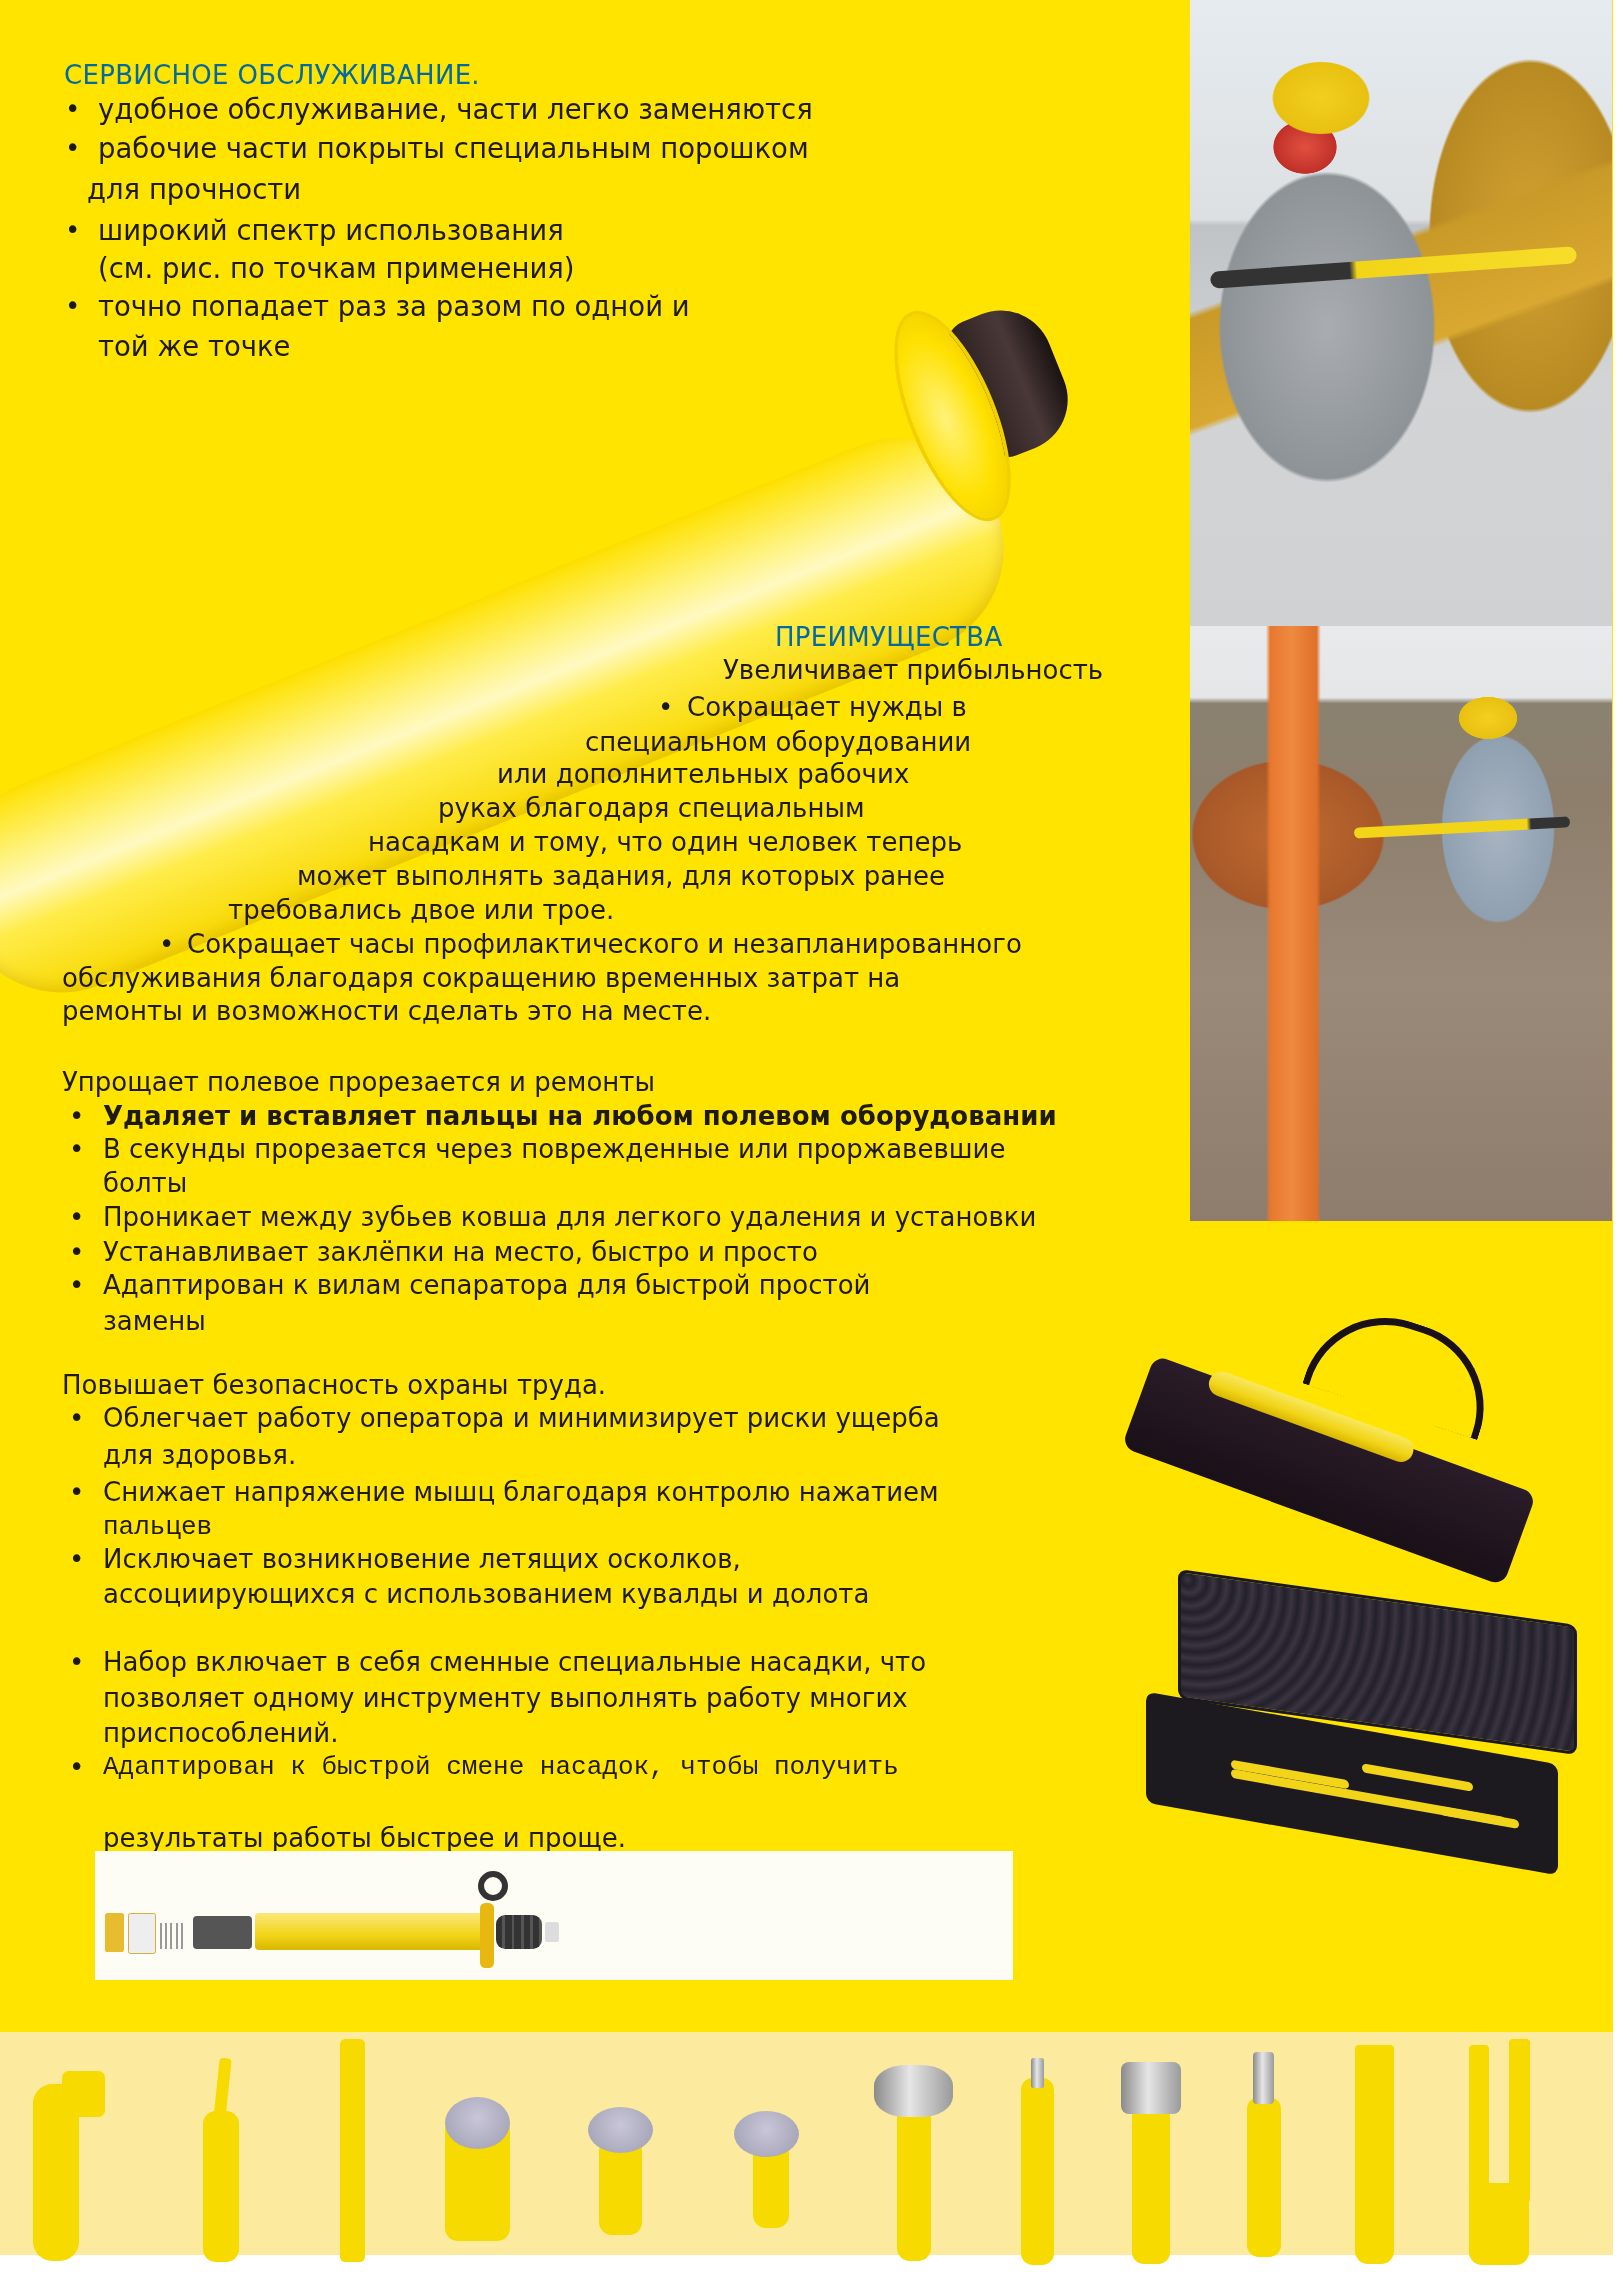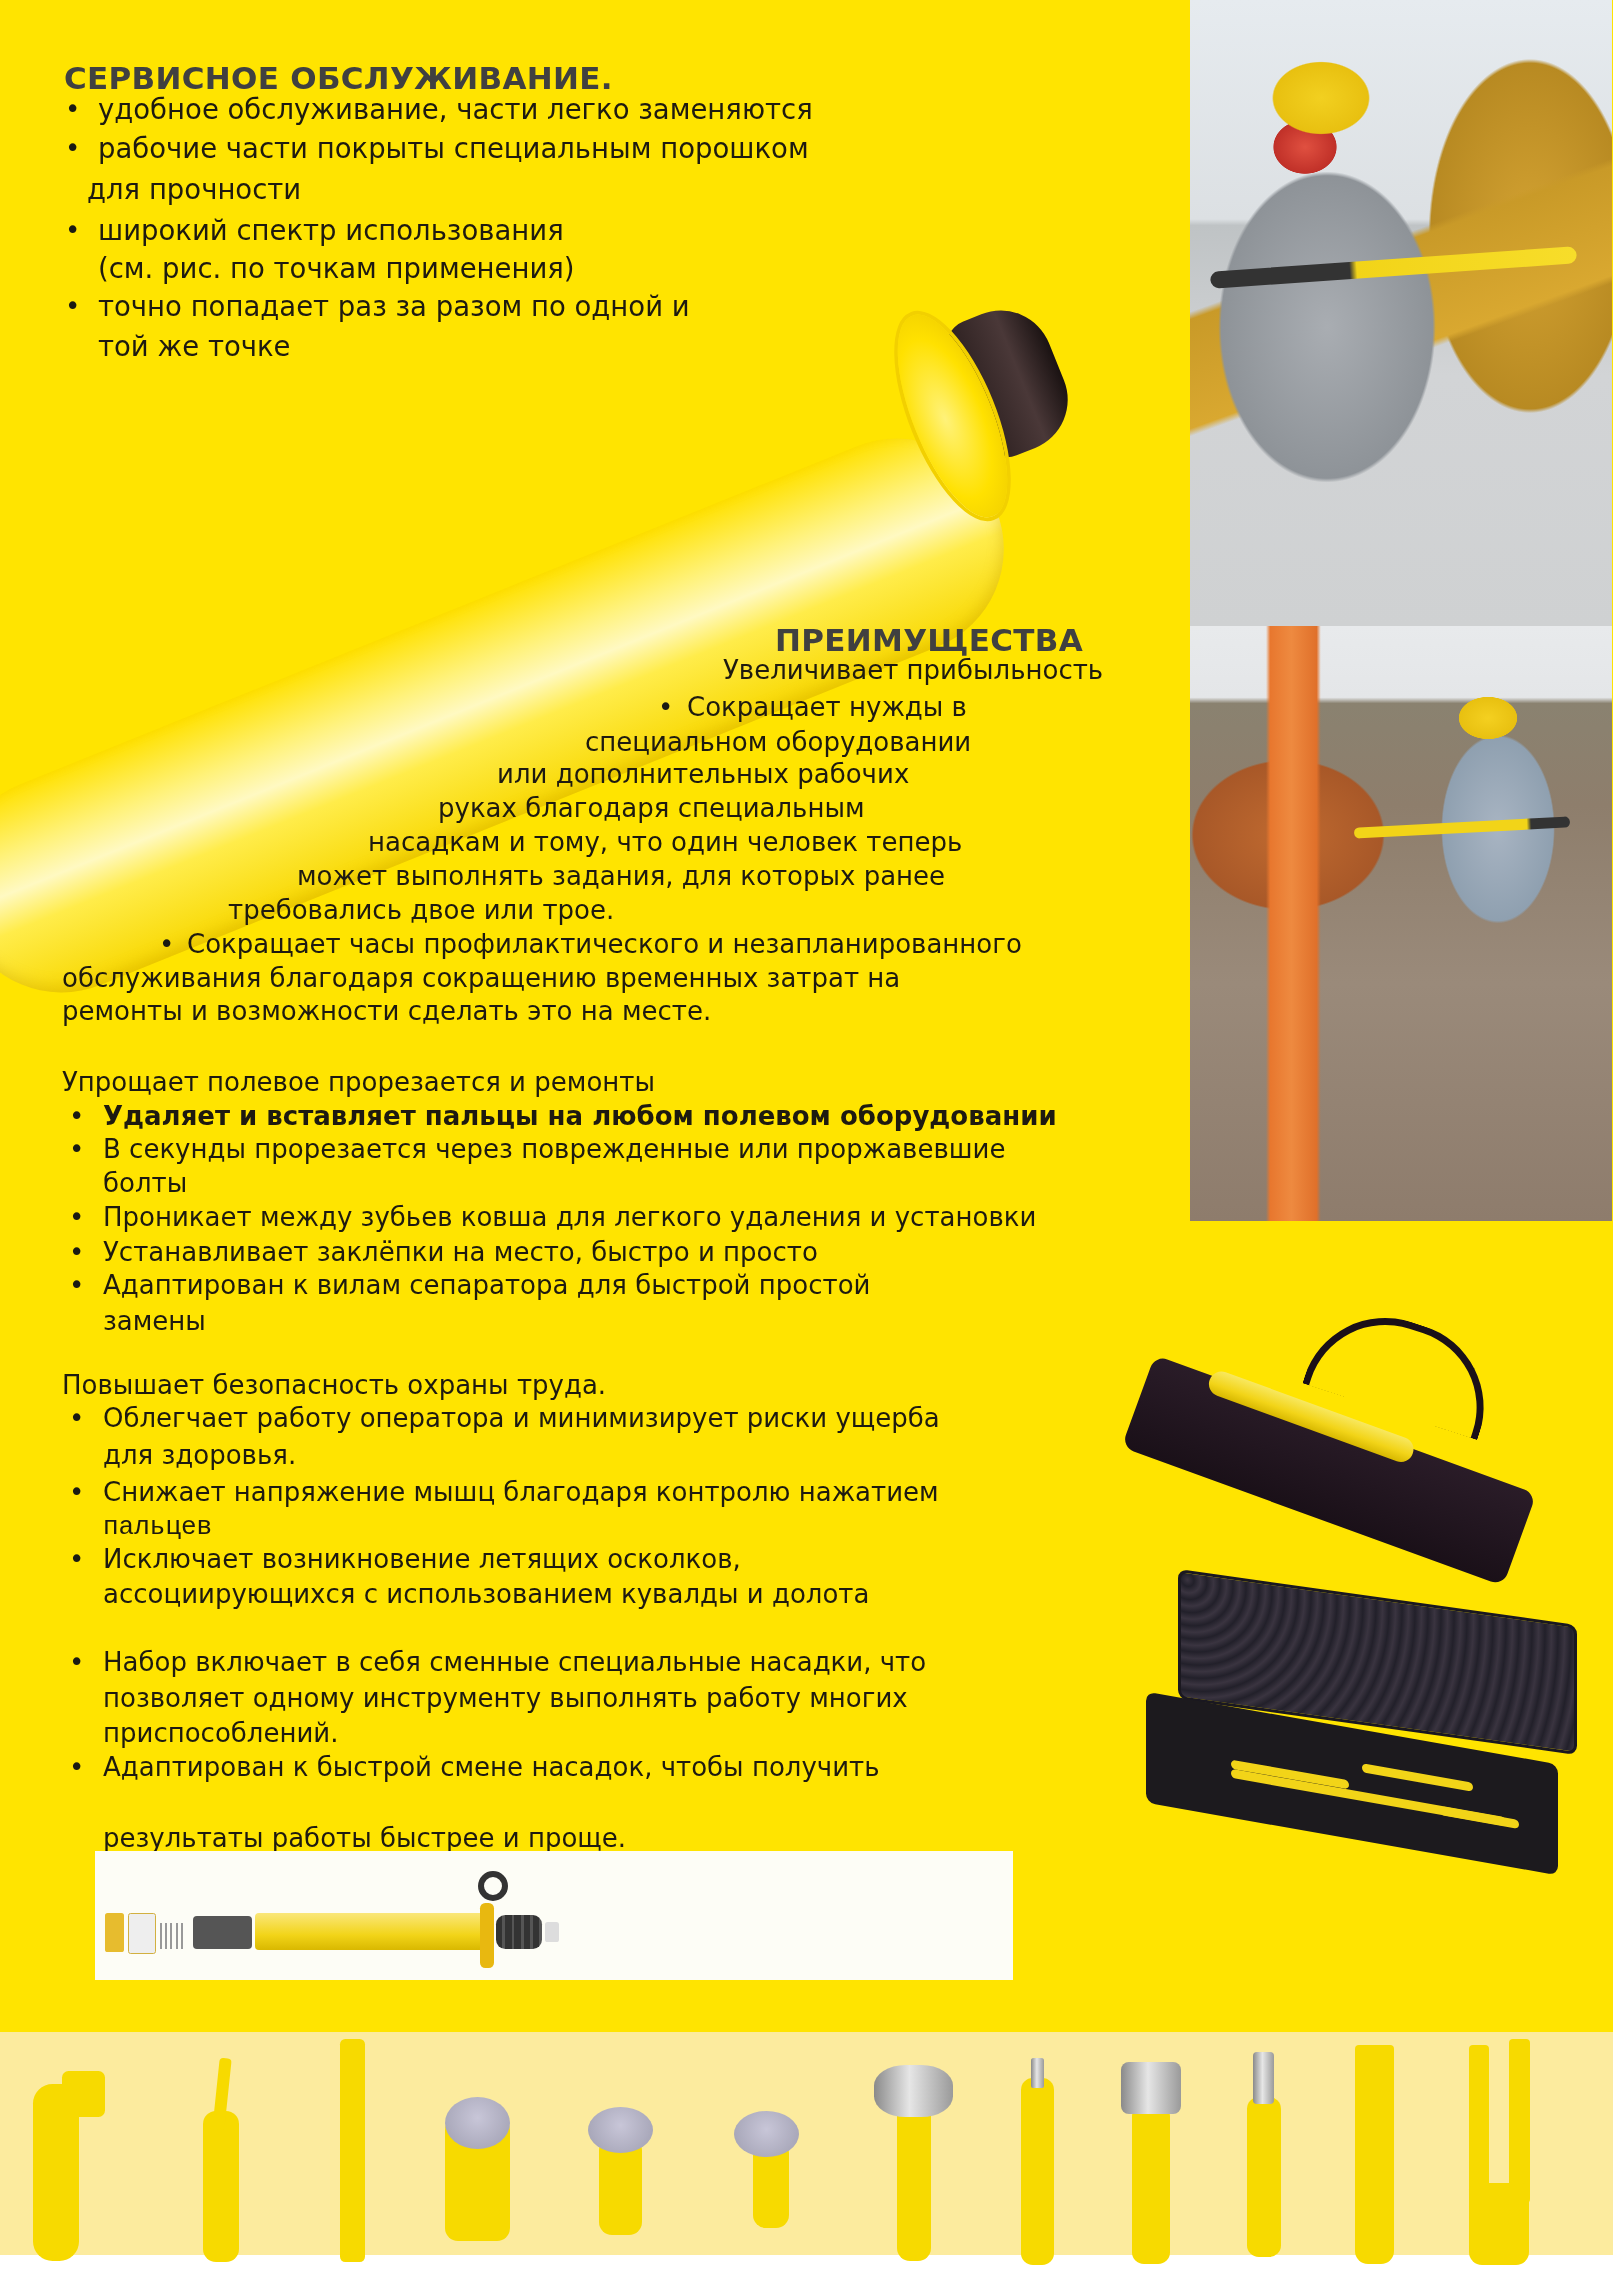--- a/index.html
+++ b/index.html
@@ -29,21 +29,21 @@
     box-shadow: 0 0 0 3.9px #F2D000;
   }
   .rod-tip {
     position: absolute; left: 962px; top: 308px; width: 98px; height: 144px;
     border-radius: 26px 52px 52px 26px;
     background: linear-gradient(90deg, #2a1e1e 0%, #4a3838 60%, #1a1212 100%);
     transform: rotate(-22deg);
   }
   .text-block { position: absolute; }
   .red-heading {
-    color: #404040; font-weight: bold; font-size: 31px; letter-spacing: 0.3px;
+    color: #0369a1; font-weight: normal; font-size: 26px; letter-spacing: 0.3px;
     white-space: nowrap;
   }
   .sub-heading {
     font-weight: normal; font-size: 26px; white-space: nowrap; color: #1e1a10;
   }
   .line {
     position: absolute; white-space: nowrap; font-size: 26px; line-height: 31px;
     color: #1e1a10;
   }
   .line.s1 { font-size: 27.5px; }
@@ -188,21 +188,21 @@
 <div class="line" style="left:103px; top:1512px;font-family:Liberation Mono, monospace;">пальцев</div>
 <span class="bullet" style="left:69px; top:1544px;">•</span>
 <div class="line" style="left:103px; top:1544px;">Исключает возникновение летящих осколков,</div>
 <div class="line" style="left:103px; top:1579px;">ассоциирующихся с использованием кувалды и долота</div>
 
 <span class="bullet" style="left:69px; top:1647px;">•</span>
 <div class="line" style="left:103px; top:1647px;">Набор включает в себя сменные специальные насадки, что</div>
 <div class="line" style="left:103px; top:1683px;">позволяет одному инструменту выполнять работу многих</div>
 <div class="line" style="left:103px; top:1718px;">приспособлений.</div>
 <span class="bullet" style="left:69px; top:1752px;">•</span>
-<div class="line" style="left:103px; top:1752px;">Адаптирован к быстрой смене насадок, чтобы получить</div>
+<div class="line" style="left:103px; top:1752px;font-family:Liberation Mono, monospace;">Адаптирован к быстрой смене насадок, чтобы получить</div>
 <div class="line" style="left:103px; top:1787px;margin-top:36px;">результаты работы быстрее и проще.</div>
 
 <div class="photo photo1">
   <div class="tool-bar"></div>
 </div>
 <div class="photo photo2">
   <div class="tool-bar"></div>
 </div>
 
 <div class="bag">

